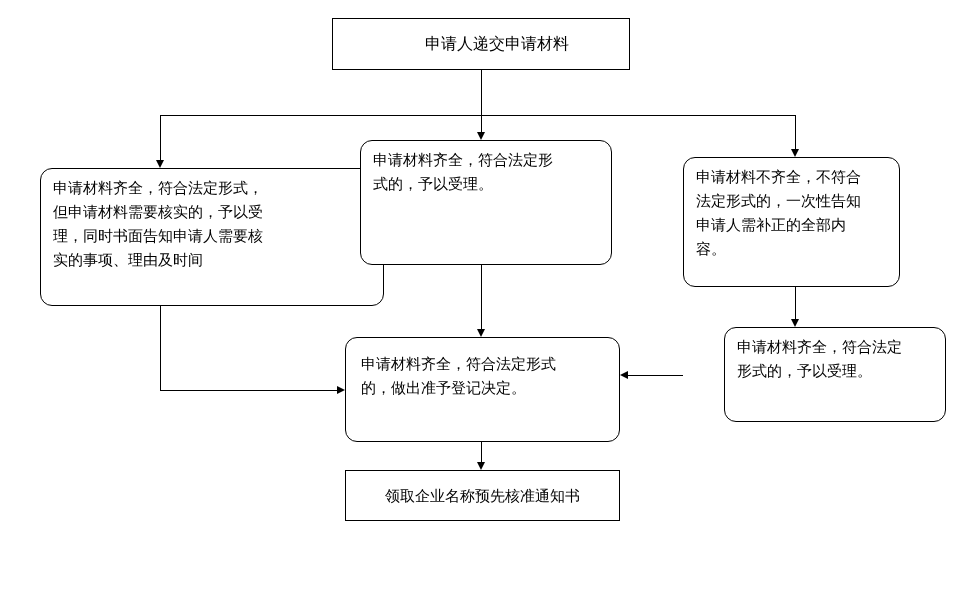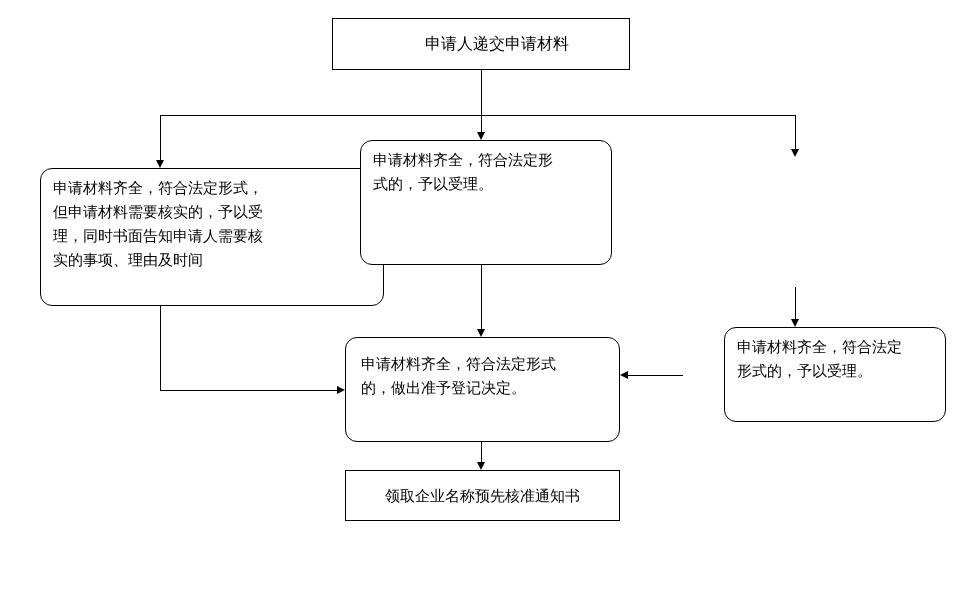--- a/index.html
+++ b/index.html
@@ -119,20 +119,26 @@
 但申请材料需要核实的，予以受
 理，同时书面告知申请人需要核
 实的事项、理由及时间</span>
   </div>
 
   <div class="node rounded pad" style="left:360px; top:140px; width:252px; height:125px;">
     <span class="label">申请材料齐全，符合法定形
 式的，予以受理。</span>
   </div>
 
+  <div class="node rounded pad" style="left:683px; top:157px; width:217px; height:130px;">
+    <span class="label">申请材料不齐全，不符合
+法定形式的，一次性告知
+申请人需补正的全部内
+容。</span>
+  </div>
 
   <div class="node rounded pad" style="left:683px; top:327px; width:222px; height:95px;margin-left:41px;">
     <span class="label">申请材料齐全，符合法定
 形式的，予以受理。</span>
   </div>
 
   <div class="node rounded" style="left:345px; top:337px; width:275px; height:105px; padding:14px 15px;">
     <span class="label">申请材料齐全，符合法定形式
 的，做出准予登记决定。</span>
   </div>

